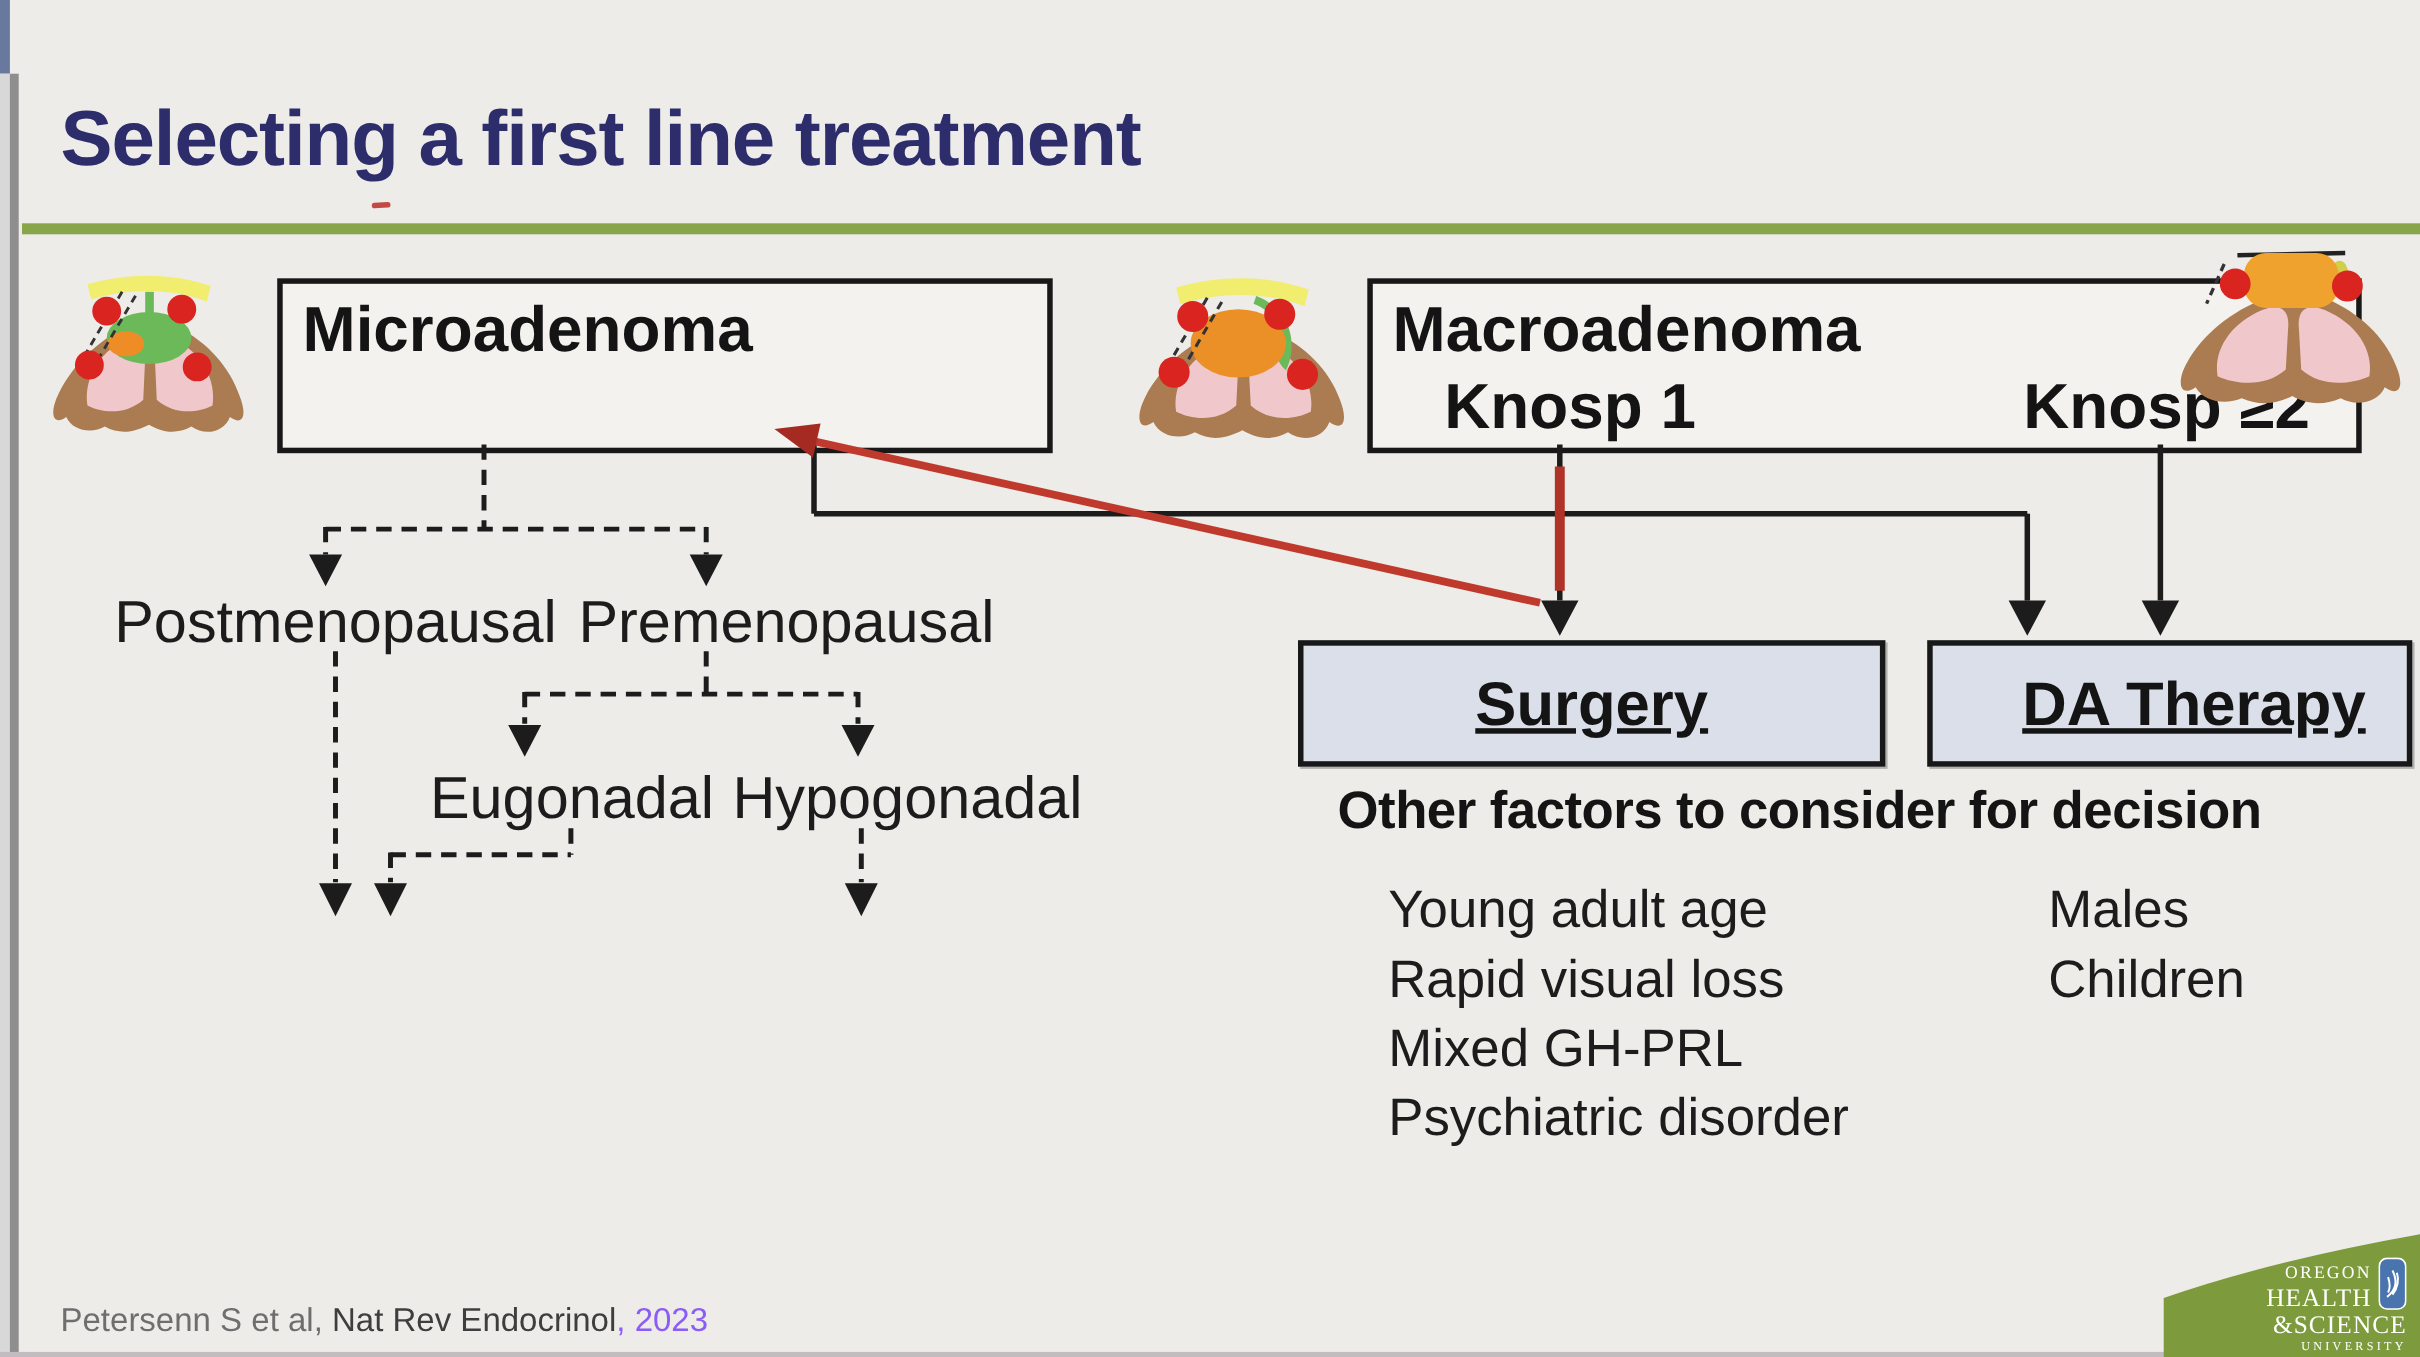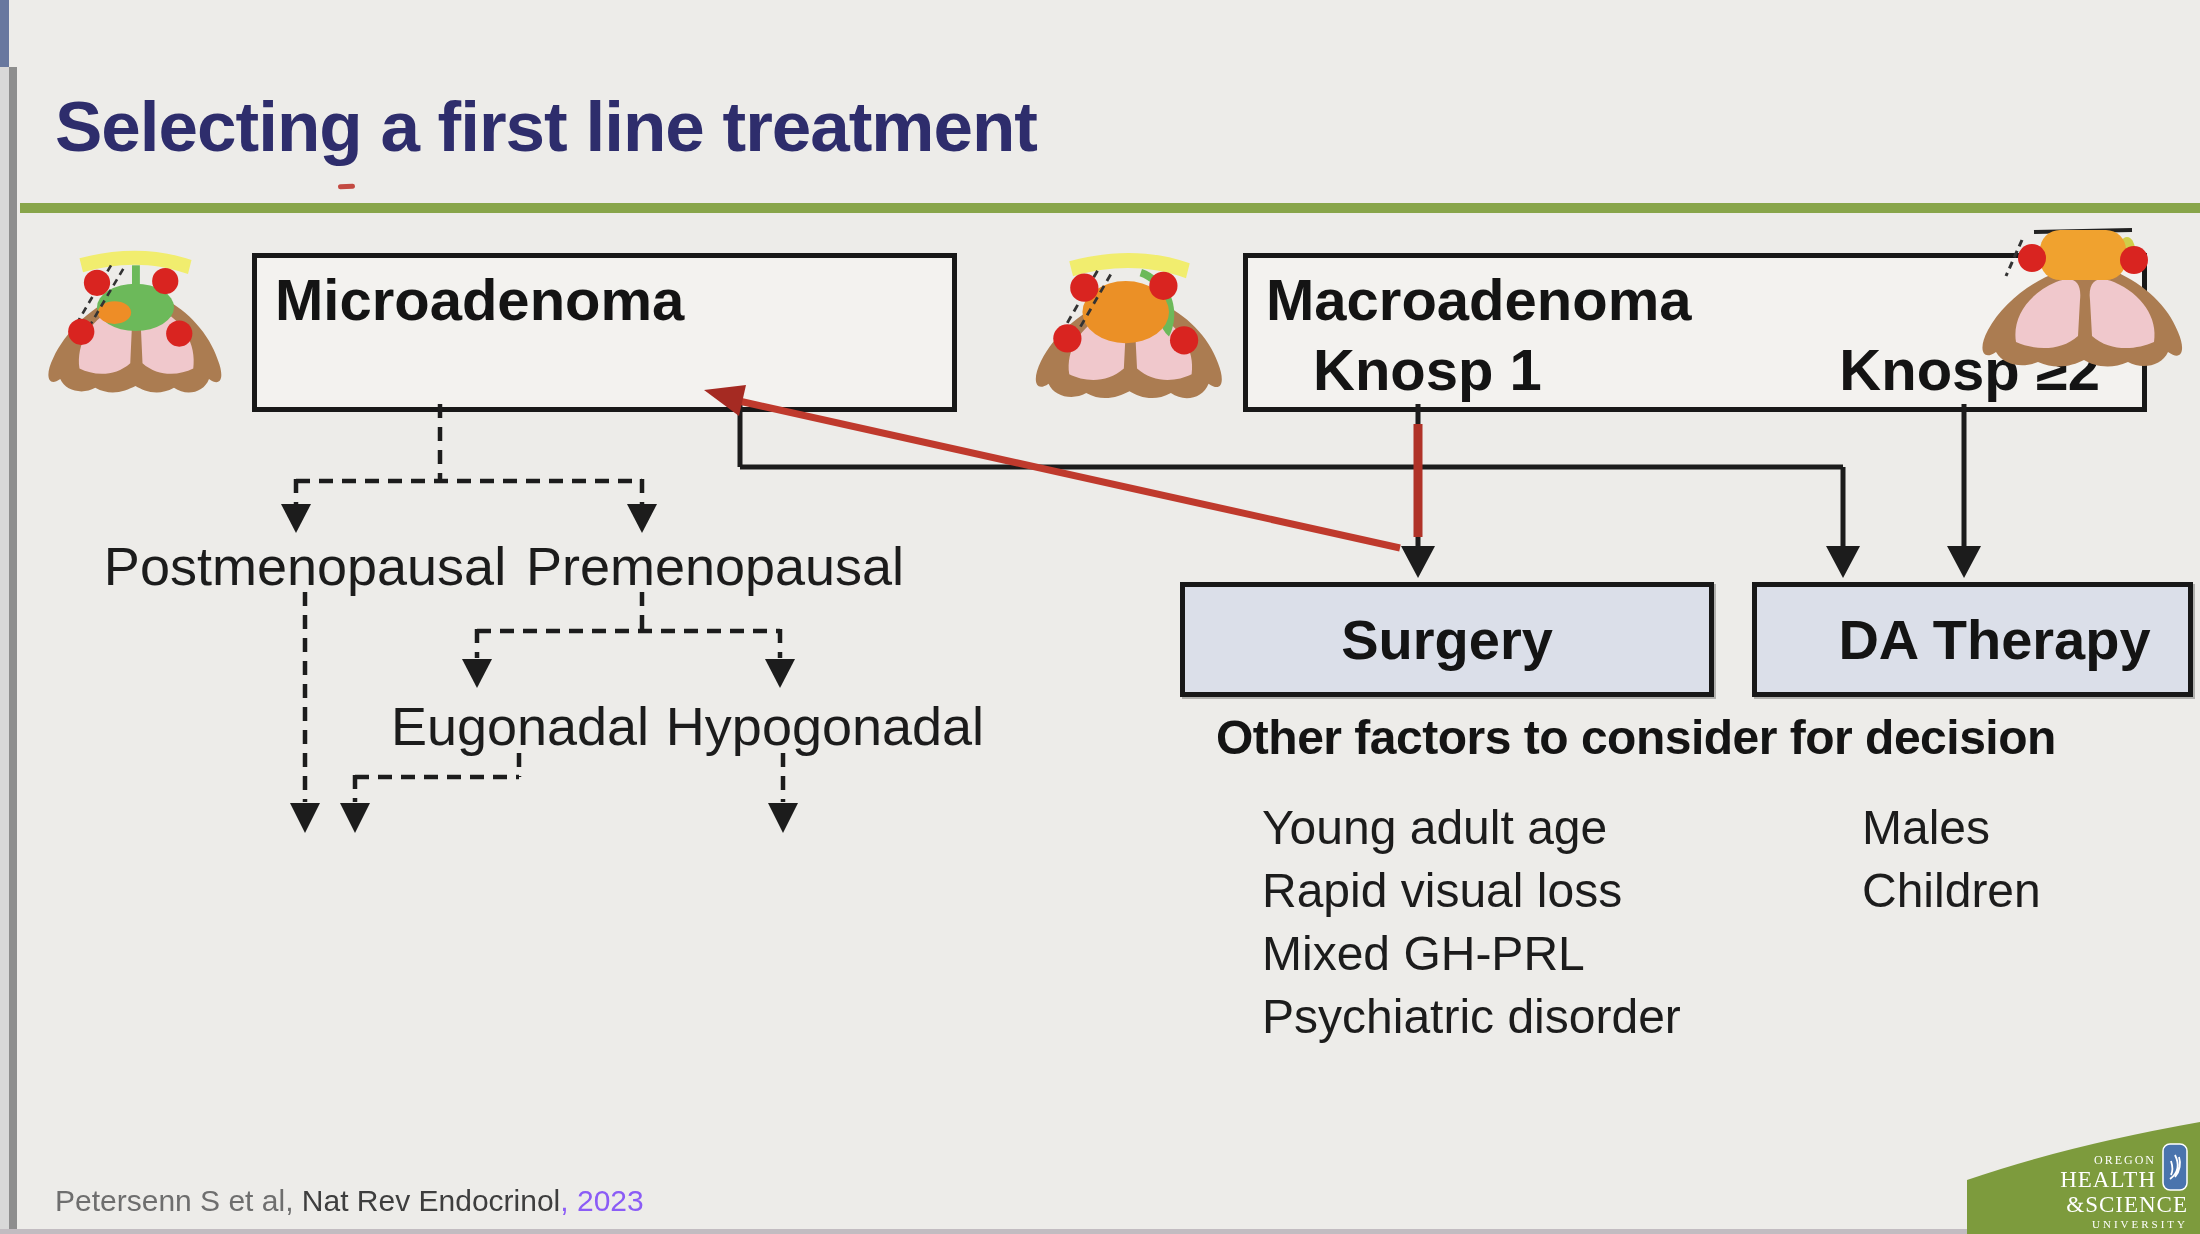--- a/index.html
+++ b/index.html
@@ -34,20 +34,21 @@
   .decision-box .line2{position:absolute;bottom:6px;left:0;width:100%;text-align:center;}
   .knosp-left{position:absolute;bottom:4px;left:65px;}
   .knosp-right{position:absolute;bottom:4px;right:42px;}
 
   
   .outcome-box{
     position:absolute; background:#dbdfe9; border:5px solid #181818;
     color:#141414; font-weight:700; font-size:56px;
     display:flex; align-items:center; justify-content:center;
     box-shadow:2px 2px 0 rgba(0,0,0,.25);
+    text-decoration:underline;
   }
   .box-observation{left:92px;top:840px;width:344px;height:106px;}
   .box-hrt{left:605px;top:840px;width:353px;height:107px;}
   .box-surgery{left:1180px;top:582px;width:524px;height:105px;}
   .box-da{left:1752px;top:582px;width:387px;height:105px;padding-left:44px;}
 
   
   .flow-label{
     position:absolute; transform:translateX(-50%);
     font-size:54px; color:#1c1c1c; white-space:nowrap;
@@ -88,21 +89,21 @@
 
   
   .logo-green{position:absolute;left:0;top:0;width:2200px;height:1234px;pointer-events:none;}
   .ohsu{
     position:absolute; right:12px; top:1143px;
     display:flex; flex-direction:column; align-items:flex-end;
     color:#ffffff; font-family:"Liberation Serif", serif; line-height:1;
   }
   .ohsu-row1{display:flex; align-items:flex-end; gap:6px;}
   .ohsu-col{display:flex; flex-direction:column; align-items:flex-end; gap:2px;}
-  .ohsu-oregon{font-size:12px; letter-spacing:2px;}
+  .ohsu-oregon{font-size:16px; letter-spacing:2px;}
   .ohsu-health{font-size:23px; letter-spacing:1px;}
   .ohsu-science{font-size:23px; letter-spacing:1px; margin-top:2px;}
   .ohsu-univ{font-size:11px; letter-spacing:3px; margin-top:3px;}
 </style>
 </head>
 <body>
 
 <div id="slide">
 
   <div class="edge-blue"></div>

